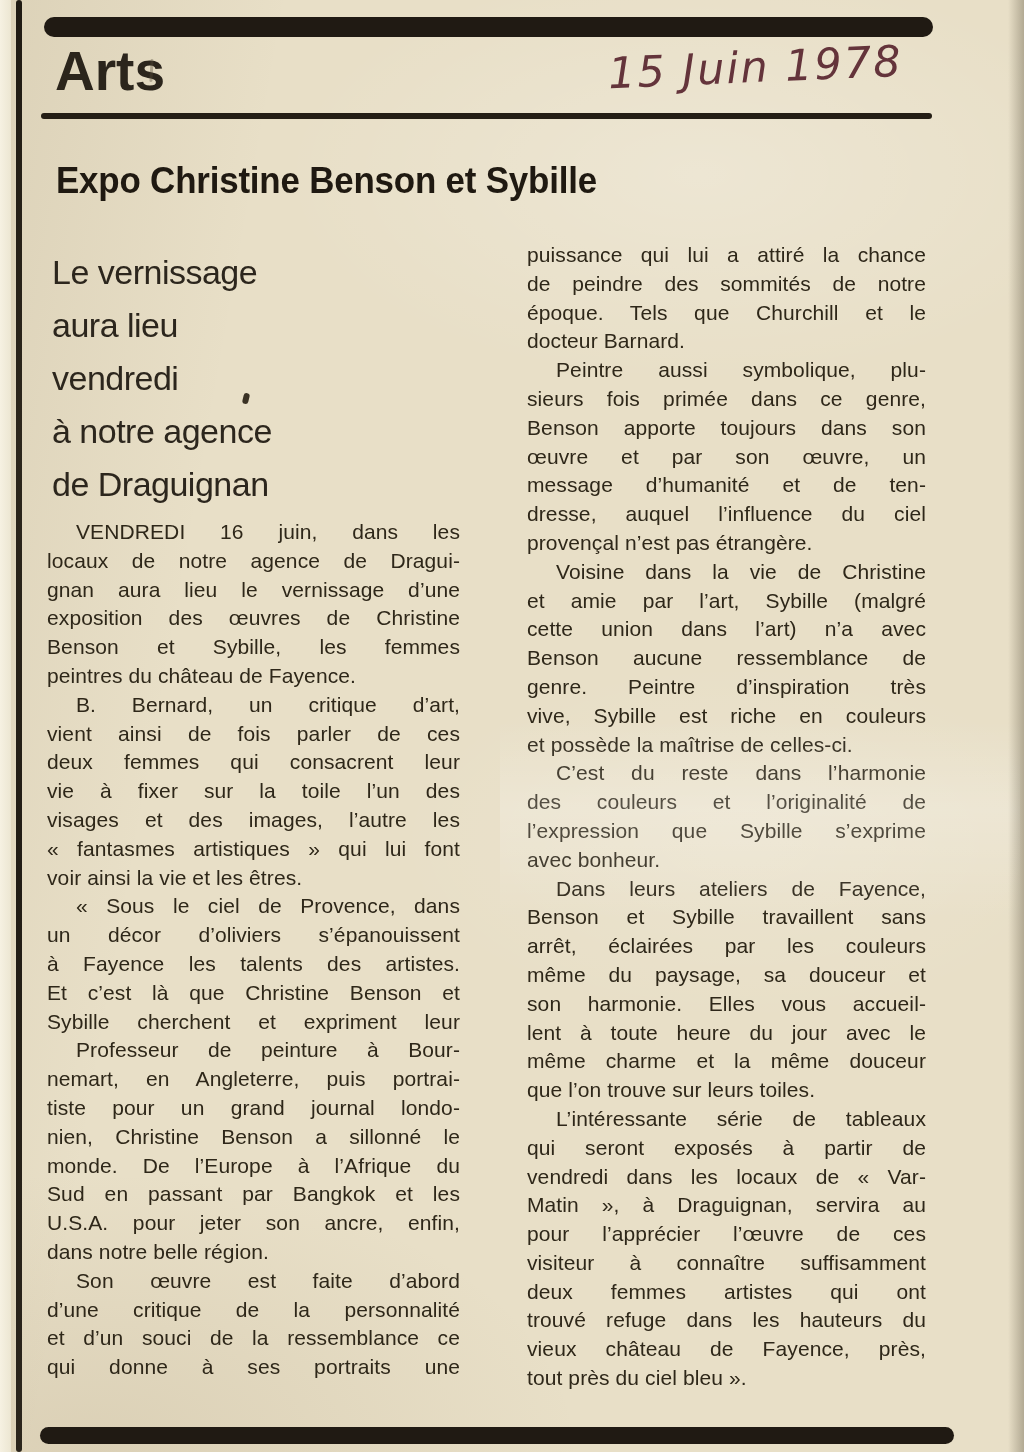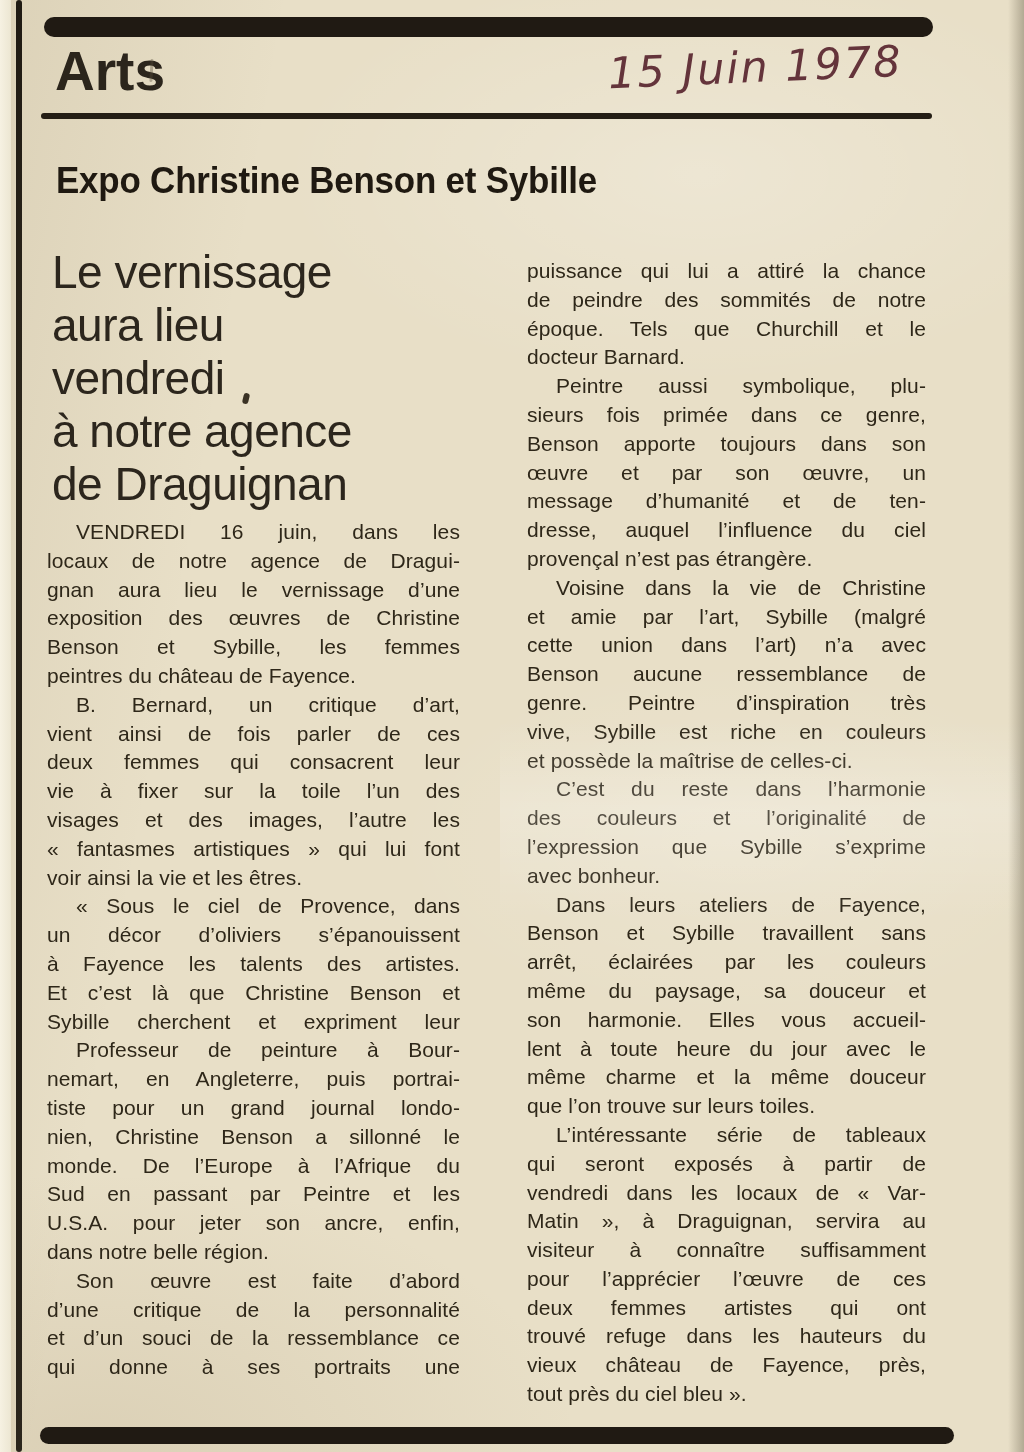--- a/index.html
+++ b/index.html
@@ -41,28 +41,28 @@
     position:absolute;left:608px;top:44px;font-size:43px;line-height:1.1;
     font-family:"DejaVu Sans",sans-serif;font-style:italic;font-weight:400;
     color:var(--hand,#5d2b34);transform:rotate(-2.4deg);letter-spacing:2px;opacity:.95;
   }
   #headline{
     position:absolute;left:56px;top:161px;font-size:36px;line-height:1.1;
     font-weight:700;color:#1f1911;letter-spacing:-0.2px;transform:scaleX(.97);transform-origin:left;
   }
   #subhead{
     position:absolute;left:52px;top:246px;width:420px;
-    font-size:46px;line-height:53px;font-weight:400;color:#2c261d;letter-spacing:-0.5px;
+    font-size:34px;line-height:53px;font-weight:400;color:#2c261d;letter-spacing:-0.5px;
   }
   .column{
     position:absolute;font-size:21px;line-height:28.8px;color:var(--ink,#2e2719);
     letter-spacing:.1px;
   }
   #left-column-body{left:47px;top:518px;width:413px;}
-  #right-column-body{left:527px;top:257px;width:399px;}
+  #right-column-body{left:527px;top:241px;width:399px;}
   .para{margin:0;}
   .bline{text-align:justify;text-align-last:justify;}
   .bline.last{text-align:left;text-align-last:left;}
   .bline.indent{text-indent:29px;}
 
   
   .artifact{position:absolute;background:#3a3224;border-radius:2px;}
   #mark-under-vendredi{left:243px;top:393px;width:6px;height:11px;border-radius:3px;transform:rotate(14deg);}
   #mark-near-arts{left:150px;top:59px;width:3px;height:23px;background:rgba(90,80,60,.38);transform:rotate(3deg);}
 </style>
@@ -115,21 +115,21 @@
         <div class="bline">à Fayence les talents des artistes.</div>
         <div class="bline">Et c’est là que Christine Benson et</div>
         <div class="bline">Sybille cherchent et expriment leur</div>
       </div>
       <div class="para">
         <div class="bline indent">Professeur de peinture à Bour-</div>
         <div class="bline">nemart, en Angleterre, puis portrai-</div>
         <div class="bline">tiste pour un grand journal londo-</div>
         <div class="bline">nien, Christine Benson a sillonné le</div>
         <div class="bline">monde. De l’Europe à l’Afrique du</div>
-        <div class="bline">Sud en passant par Peintre et les</div>
+        <div class="bline">Sud en passant par Bangkok et les</div>
         <div class="bline">U.S.A. pour jeter son ancre, enfin,</div>
         <div class="bline last">dans notre belle région.</div>
       </div>
       <div class="para">
         <div class="bline indent">Son œuvre est faite d’abord</div>
         <div class="bline">d’une critique de la personnalité</div>
         <div class="bline">et d’un souci de la ressemblance ce</div>
         <div class="bline">qui donne à ses portraits une</div>
       </div>
     </div>
@@ -172,22 +172,22 @@
         <div class="bline">son harmonie. Elles vous accueil-</div>
         <div class="bline">lent à toute heure du jour avec le</div>
         <div class="bline">même charme et la même douceur</div>
         <div class="bline last">que l’on trouve sur leurs toiles.</div>
       </div>
       <div class="para">
         <div class="bline indent">L’intéressante série de tableaux</div>
         <div class="bline">qui seront exposés à partir de</div>
         <div class="bline">vendredi dans les locaux de « Var-</div>
         <div class="bline">Matin », à Draguignan, servira au</div>
+        <div class="bline">pour l’apprécier l’œuvre de ces</div>
         <div class="bline">visiteur à connaître suffisamment</div>
-        <div class="bline">pour l’apprécier l’œuvre de ces</div>
         <div class="bline">deux femmes artistes qui ont</div>
         <div class="bline">trouvé refuge dans les hauteurs du</div>
         <div class="bline">vieux château de Fayence, près,</div>
         <div class="bline last">tout près du ciel bleu ».</div>
       </div>
     </div>
 
   <div id="light-band"></div>
   <div id="bottom-bar" class="bar"></div>
   <div id="right-shadow"></div>

